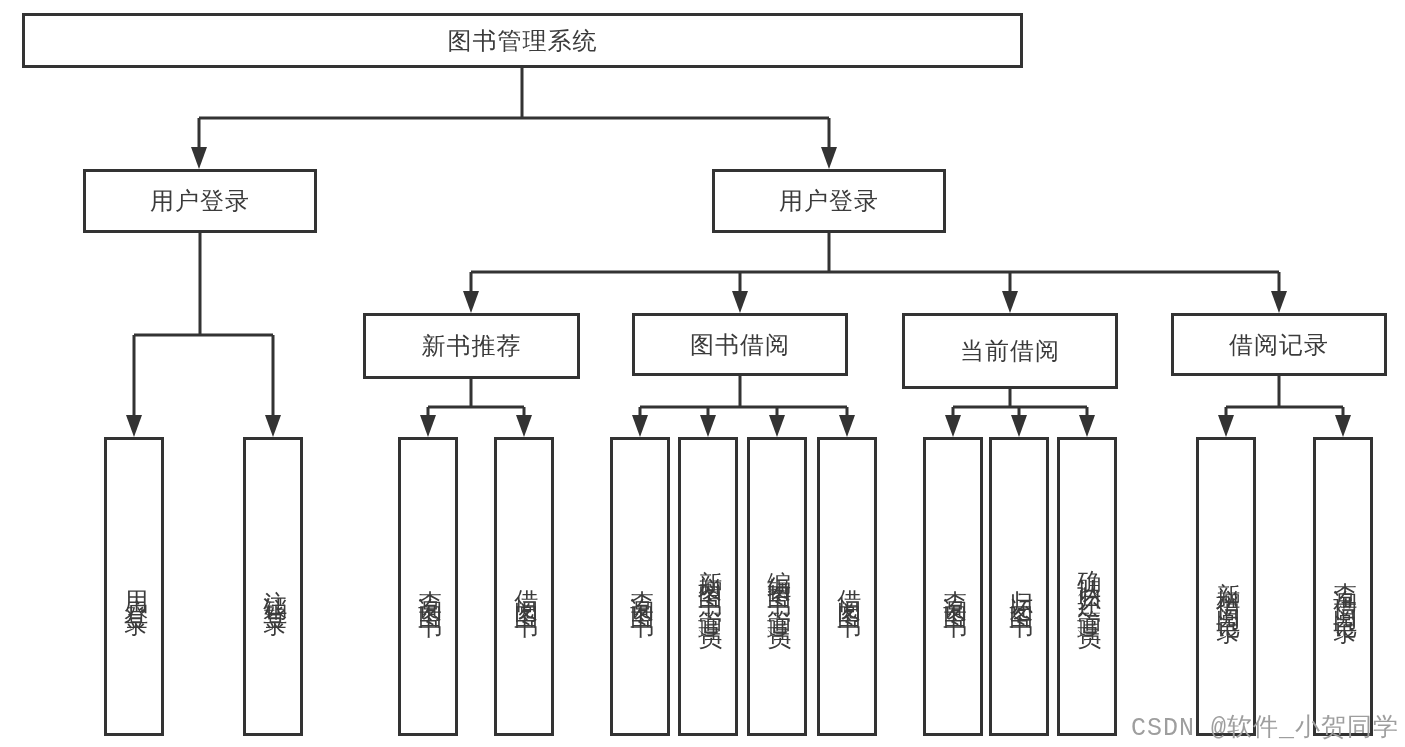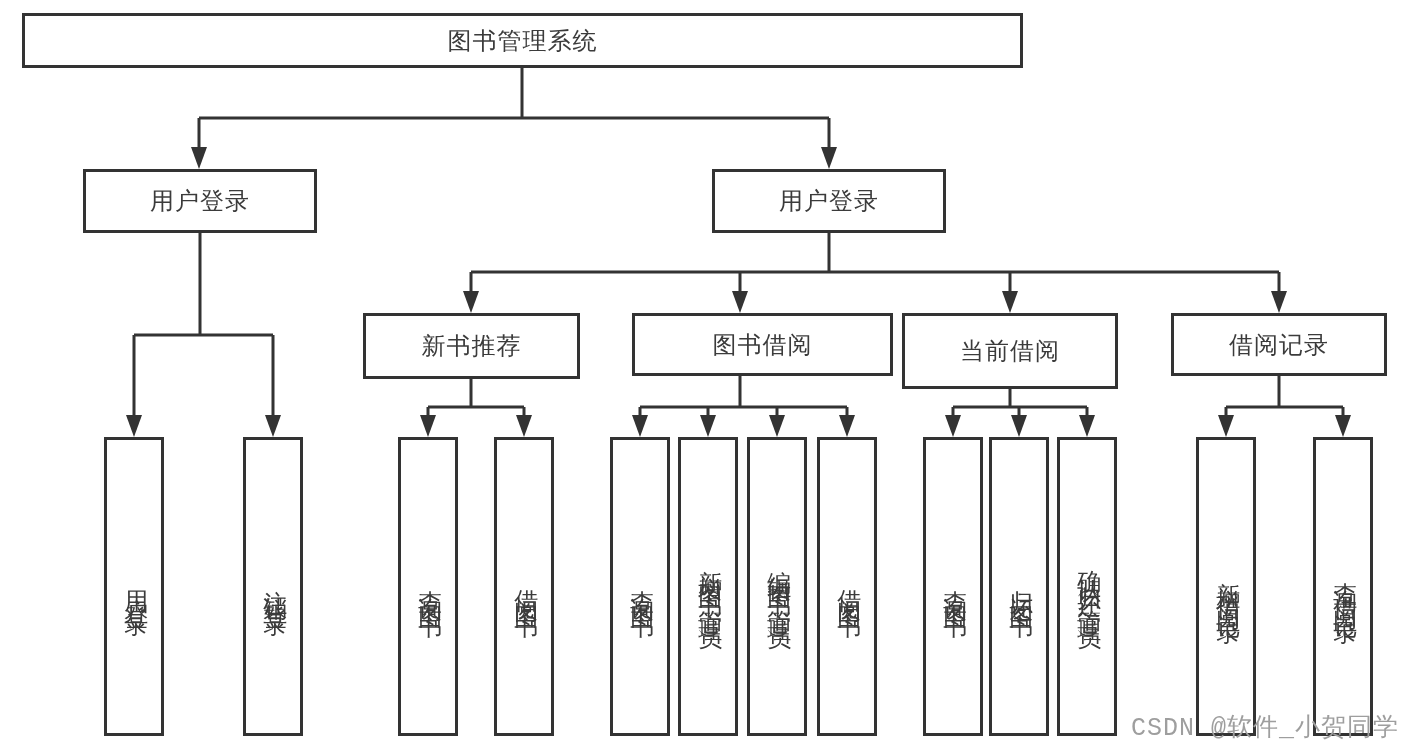--- a/index.html
+++ b/index.html
@@ -71,21 +71,21 @@
         <use href="#ah" x="1343" y="437"></use>
     </g>
   </svg>
 
   <div class="box h-box" style="left:22px; top:13px; width:1001px; height:55px;">图书管理系统</div>
 
   <div class="box h-box" style="left:83px; top:169px; width:234px; height:64px;">用户登录</div>
   <div class="box h-box" style="left:712px; top:169px; width:234px; height:64px;">用户登录</div>
 
   <div class="box h-box" style="left:363px; top:313px; width:217px; height:66px;">新书推荐</div>
-  <div class="box h-box" style="left:632px; top:313px; width:261px; height:63px;">图书借阅</div>
+  <div class="box h-box" style="left:632px; top:313px; width:216px; height:63px;">图书借阅</div>
   <div class="box h-box" style="left:902px; top:313px; width:216px; height:76px;">当前借阅</div>
   <div class="box h-box" style="left:1171px; top:313px; width:216px; height:63px;">借阅记录</div>
 
   <div class="box v-box" style="left:104px; top:437px; width:60px; height:299px;">用户登录</div>
   <div class="box v-box" style="left:243px; top:437px; width:60px; height:299px;">注销登录</div>
 
   <div class="box v-box" style="left:398px; top:437px; width:60px; height:299px;">查询图书</div>
   <div class="box v-box" style="left:494px; top:437px; width:60px; height:299px;">借阅图书</div>
 
   <div class="box v-box" style="left:610px; top:437px; width:60px; height:299px;">查询图书</div>

